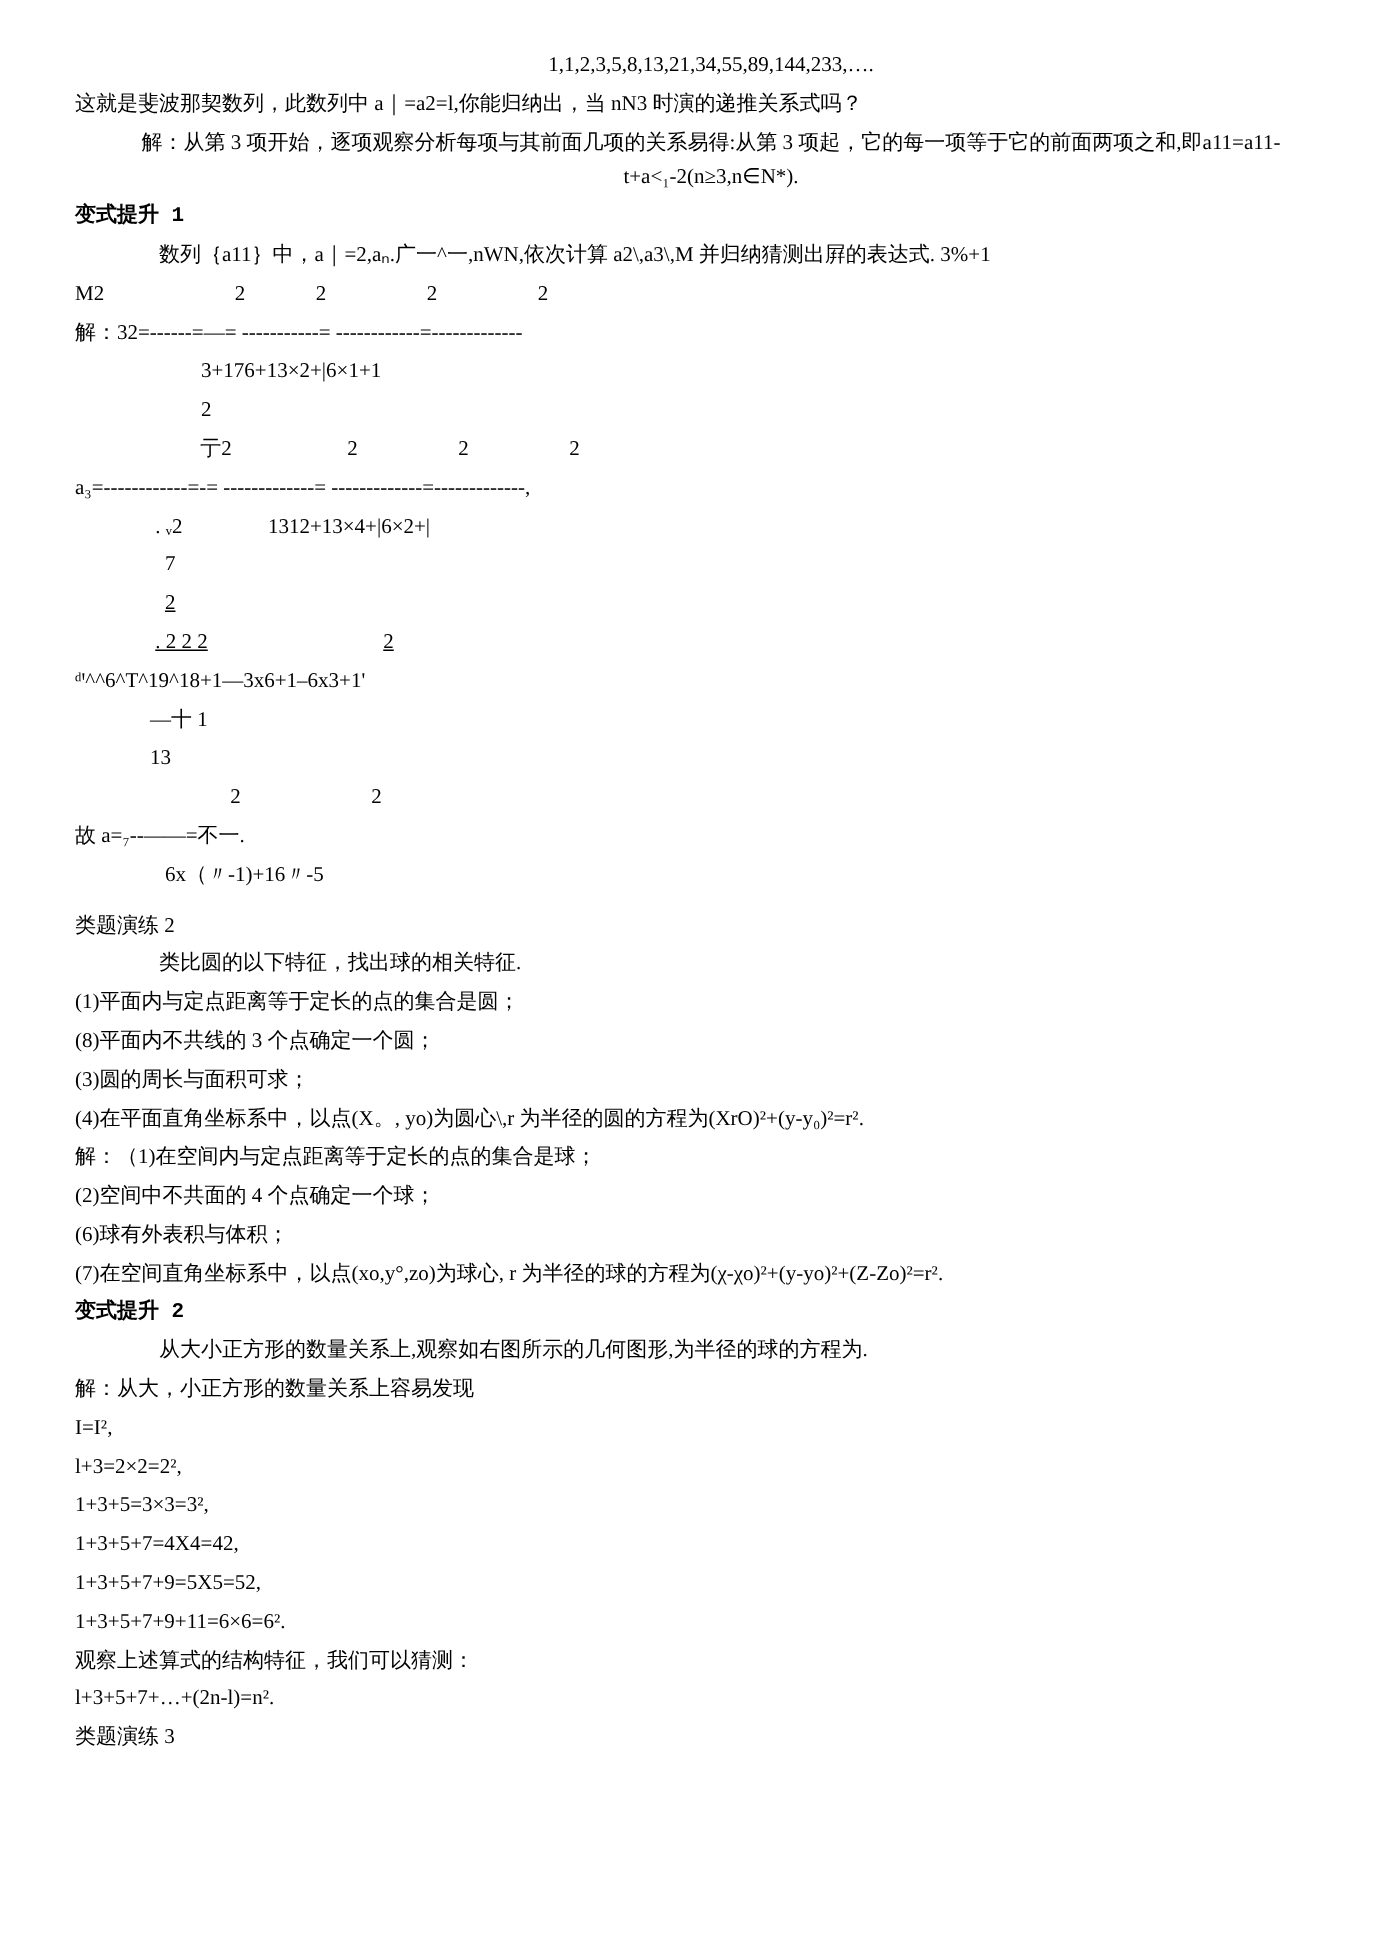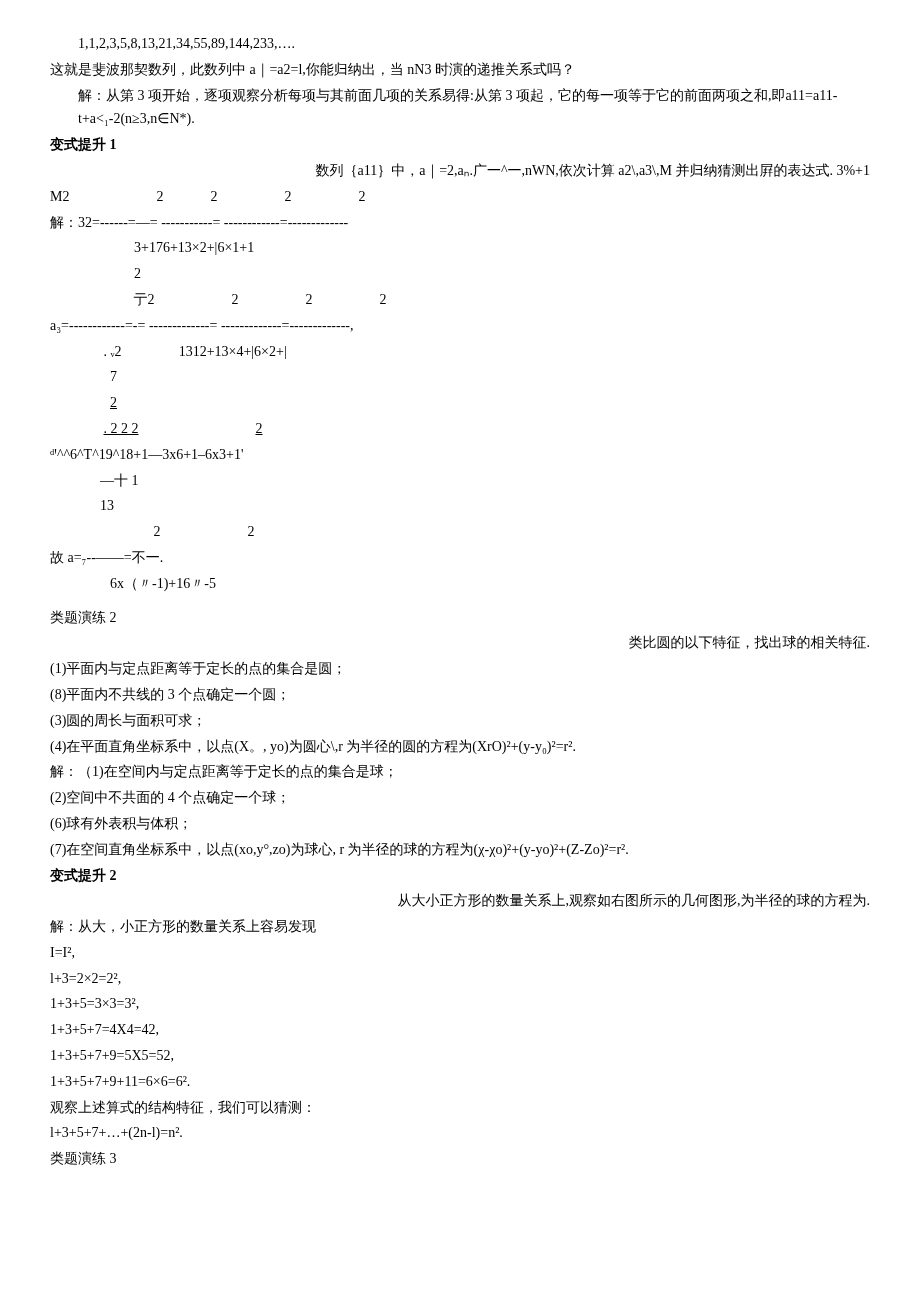--- a/index.html
+++ b/index.html
@@ -5,25 +5,25 @@
   body {
     font-family: "SimSun", "宋体", serif;
     font-size: 14px;
     line-height: 1.7;
     color: #000;
     background: #fff;
     margin: 0;
     padding: 30px 50px;
     width: 820px;
   }
-  .indent1 { padding-left: 2em; }
-  .indent2 { padding-left: 4em; text-align: right; }
+  .indent1 { padding-left: 2em; text-align: center; }
+  .indent2 { padding-left: 4em; }
   .indent3 { padding-left: 6em; }
   .section-title {
-    font-family: Liberation Serif, serif;
+    font-family: Liberation Mono, monospace;
     font-weight: bold;
   }
   p { margin: 2px 0; }
   .underline { text-decoration: underline; }
 </style>
 </head>
 <body>
 
 <p class="indent1">1,1,2,3,5,8,13,21,34,55,89,144,233,….</p>
 <p>这就是斐波那契数列，此数列中 a｜=a2=l,你能归纳出，当 nN3 时演的递推关系式吗？</p>

